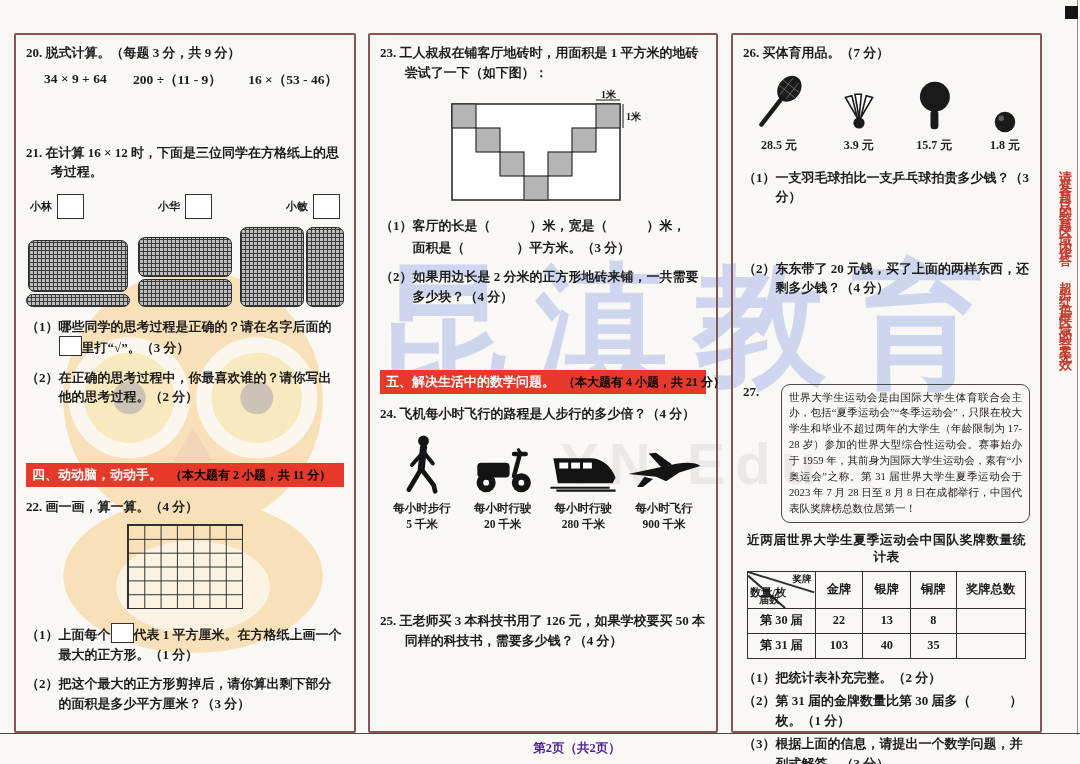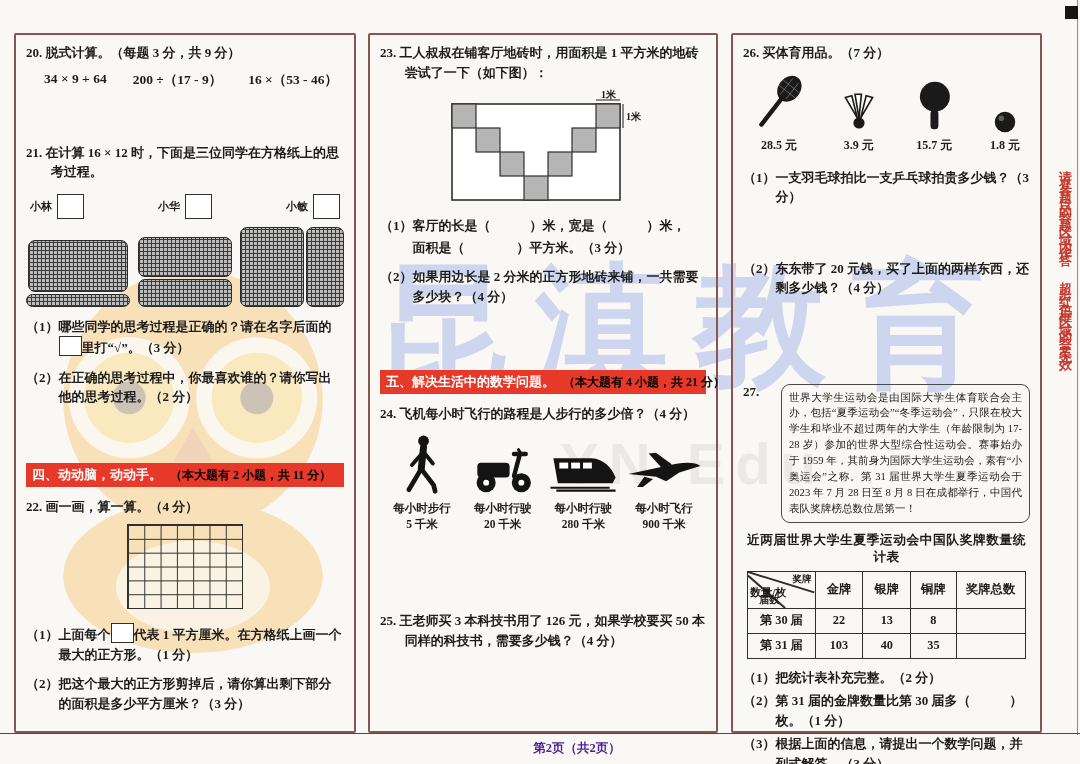--- a/index.html
+++ b/index.html
@@ -134,21 +134,21 @@
   <circle cx="92" cy="128" r="15" fill="#5a3a16"></circle>
   <circle cx="208" cy="128" r="15" fill="#5a3a16"></circle>
   <polygon points="150,155 132,186 168,186" fill="#e07a1f"></polygon>
   <ellipse cx="150" cy="300" rx="70" ry="42" fill="#fde8b8"></ellipse>
 </svg>
 
 <div class="col" id="col1">
   <div class="q-title hang">20. 脱式计算。（每题 3 分，共 9 分）</div>
   <div class="expr-row">
     <span>34 × 9 + 64</span>
-    <span>200 ÷（17 - 9）</span>
+    <span>200 ÷（11 - 9）</span>
     <span>16 ×（53 - 46）</span>
   </div>
 
   <div class="q-title hang" style="margin-top:54px;">21. 在计算 16 × 12 时，下面是三位同学在方格纸上的思考过程。</div>
 
   <div class="students-row">
     <span class="stu">
       <span>小林</span>
       <span class="checkbox"></span>
     </span>

